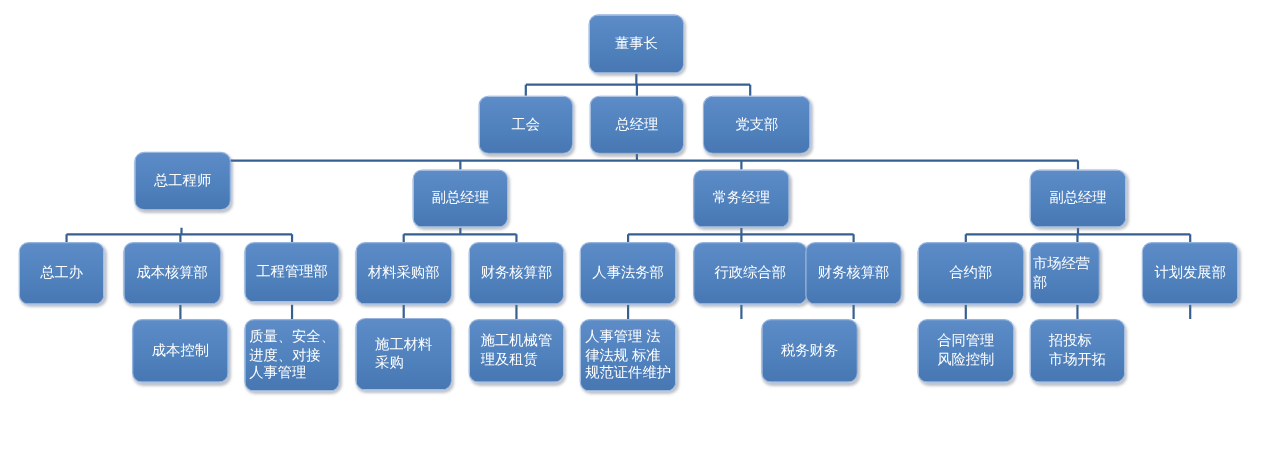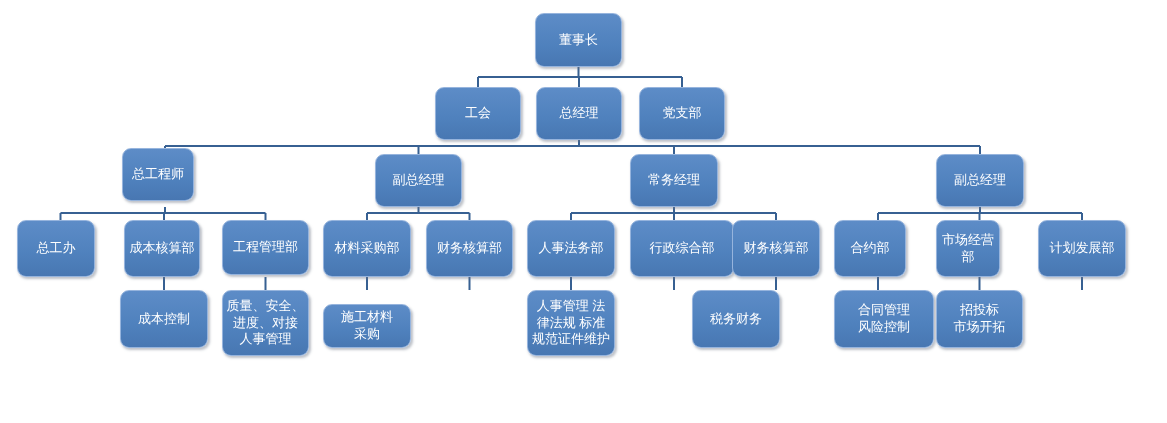--- a/index.html
+++ b/index.html
@@ -25,21 +25,21 @@
     stroke: var(--connector, #376092);
     stroke-width: 2;
     fill: none;
   }
   .node {
     position: absolute;
     box-sizing: border-box;
     display: flex;
     align-items: center;
     justify-content: center;
-    text-align: center;
+    text-align: left;
     white-space: pre-line;
     color: var(--text, #ffffff);
     font-size: 13px;
     line-height: 1.3;
     padding: 18px 2px;
     border: 1px solid var(--node_border, #96b4dd);
     border-radius: 9px;
     background: linear-gradient(180deg, var(--node_fill_light, #5d8cc7) 0%, var(--node_fill, #4f81bd) 60%, #4877b2 100%);
     box-shadow: 1.5px 2px 2.5px rgba(110, 120, 135, 0.45);
   }
@@ -56,47 +56,49 @@
     <path d="M418.5 207 V213 M367 213 H469.5 M367 213 V220 M469.5 213 V220"></path>
     <path d="M674 207 V213 M571 213 H776 M571 213 V220 M674 213 V220 M776 213 V220"></path>
     <path d="M980 207 V213 M878 213 H1082 M878 213 V220 M979.5 213 V220 M1082 213 V220"></path>
     <path d="M164 277 V290 M265.5 277 V290 M367 277 V290 M469.5 277 V290 M571 277 V290 M674 277 V290 M776 277 V290 M878 277 V290 M979.5 277 V290 M1082 277 V290"></path>
   </svg>
 
   <div class="node" style="left:535px;top:13px;width:87px;height:54px">董事长</div>
 
   <div class="node" style="left:435px;top:87px;width:86px;height:53px">工会</div>
   <div class="node" style="left:536px;top:87px;width:86px;height:53px">总经理</div>
-  <div class="node" style="left:639px;top:87px;width:86px;height:53px">党支部</div>
+  <div class="node" style="left:639px;top:87px;width:98px;height:53px">党支部</div>
 
-  <div class="node" style="left:122px;top:148px;width:72px;height:53px">总工程师</div>
+  <div class="node" style="left:122px;top:138px;width:88px;height:53px">总工程师</div>
   <div class="node" style="left:375px;top:154px;width:87px;height:53px">副总经理</div>
   <div class="node" style="left:630px;top:154px;width:88px;height:53px">常务经理</div>
   <div class="node" style="left:936px;top:154px;width:88px;height:53px">副总经理</div>
 
   <div class="node" style="left:17px;top:220px;width:78px;height:57px">总工办</div>
-  <div class="node" style="left:124px;top:220px;width:76px;height:57px">成本核算部</div>
+  <div class="node" style="left:112px;top:220px;width:89px;height:57px">成本核算部</div>
   <div class="node" style="left:222px;top:220px;width:87px;height:55px">工程管理部</div>
   <div class="node" style="left:323px;top:220px;width:88px;height:57px">材料采购部</div>
   <div class="node" style="left:426px;top:220px;width:87px;height:57px">财务核算部</div>
   <div class="node" style="left:527px;top:220px;width:88px;height:57px">人事法务部</div>
   <div class="node" style="left:630px;top:220px;width:104px;height:57px">行政综合部</div>
   <div class="node" style="left:732px;top:220px;width:88px;height:57px">财务核算部</div>
-  <div class="node" style="left:834px;top:220px;width:72px;height:57px">合约部</div>
+  <div class="node" style="left:834px;top:220px;width:97px;height:57px">合约部</div>
   <div class="node" style="left:936px;top:220px;width:64px;height:57px">市场经营部</div>
   <div class="node" style="left:1038px;top:220px;width:88px;height:57px">计划发展部</div>
 
   <div class="node" style="left:120px;top:290px;width:88px;height:58px">成本控制</div>
   <div class="node" style="left:222px;top:290px;width:87px;height:66px">质量、安全、
 进度、对接
 人事管理</div>
-  <div class="node" style="left:323px;top:304px;width:88px;height:44px">施工材料
+  <div class="node" style="left:323px;top:289px;width:88px;height:66px">施工材料
 采购</div>
+  <div class="node" style="left:426px;top:290px;width:87px;height:58px">施工机械管
+理及租赁</div>
   <div class="node" style="left:527px;top:290px;width:88px;height:66px">人事管理 法
 律法规 标准
 规范证件维护</div>
   <div class="node" style="left:692px;top:290px;width:88px;height:58px">税务财务</div>
-  <div class="node" style="left:834px;top:290px;width:100px;height:58px">合同管理
+  <div class="node" style="left:834px;top:290px;width:88px;height:58px">合同管理
 风险控制</div>
   <div class="node" style="left:936px;top:290px;width:87px;height:58px">招投标
 市场开拓</div>
 
 </div>
 
 </body></html>

